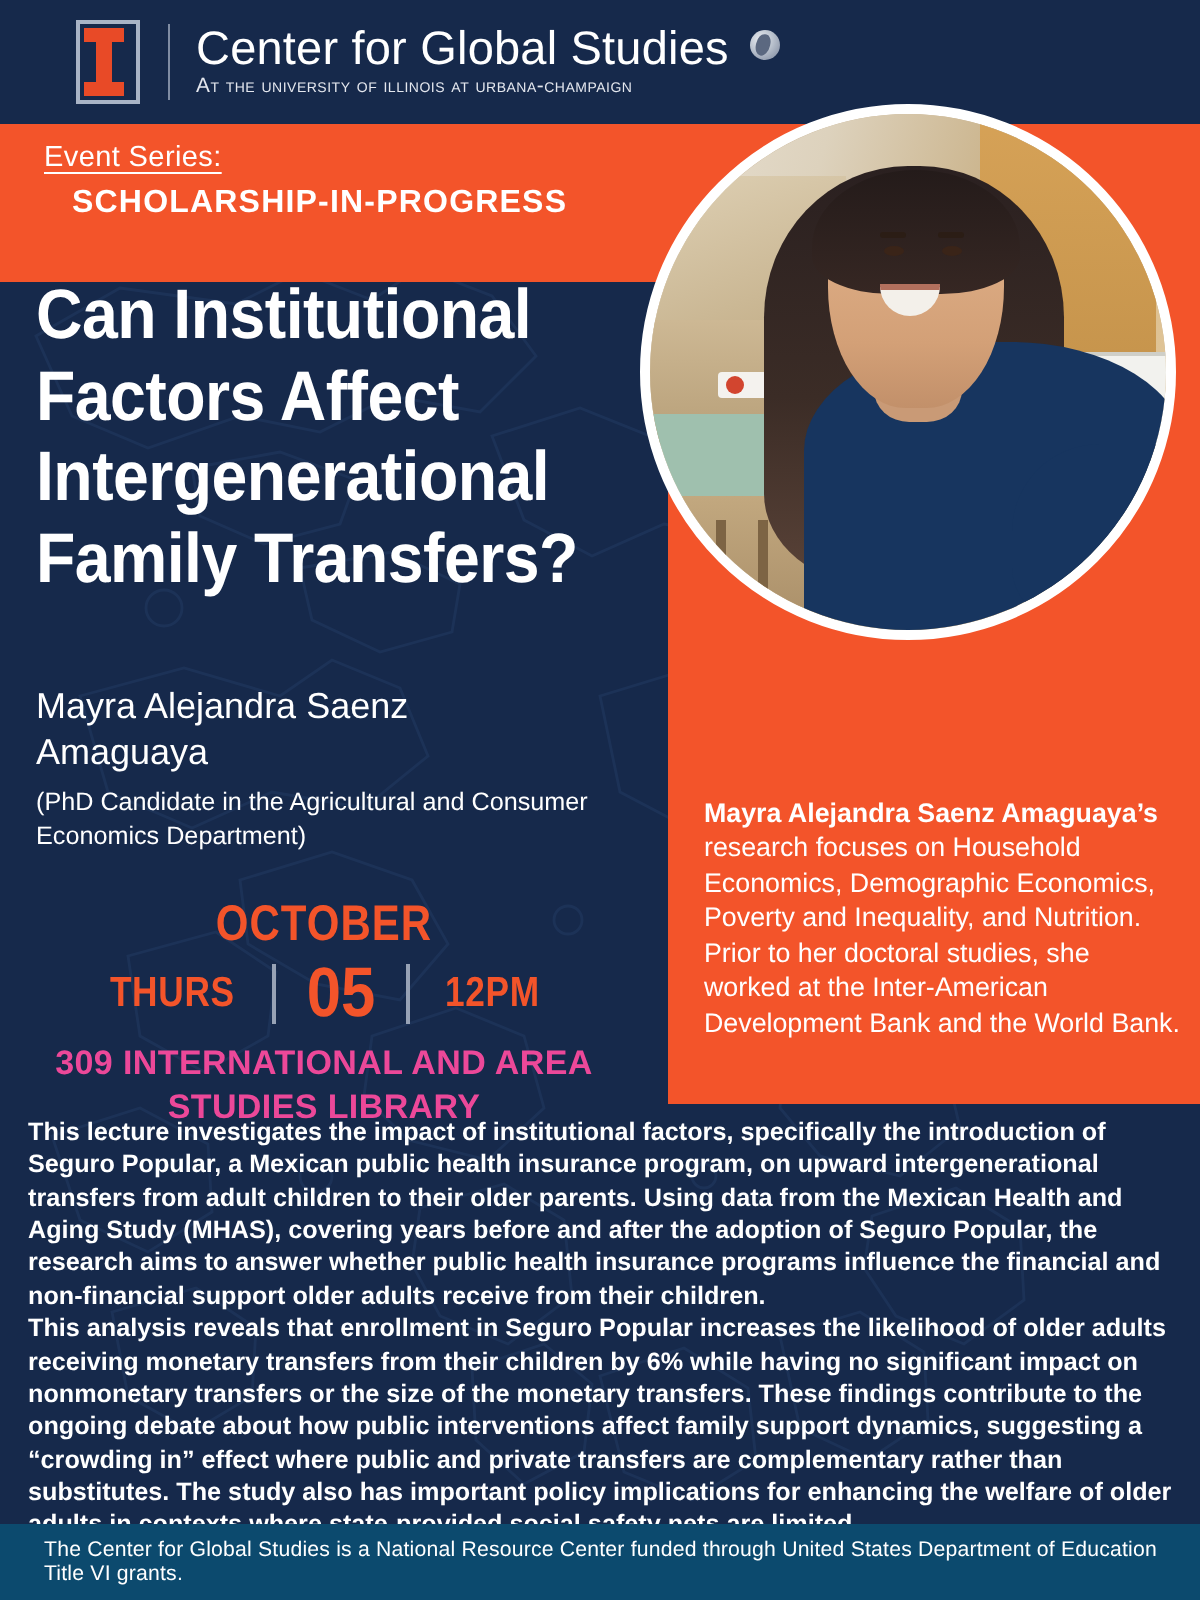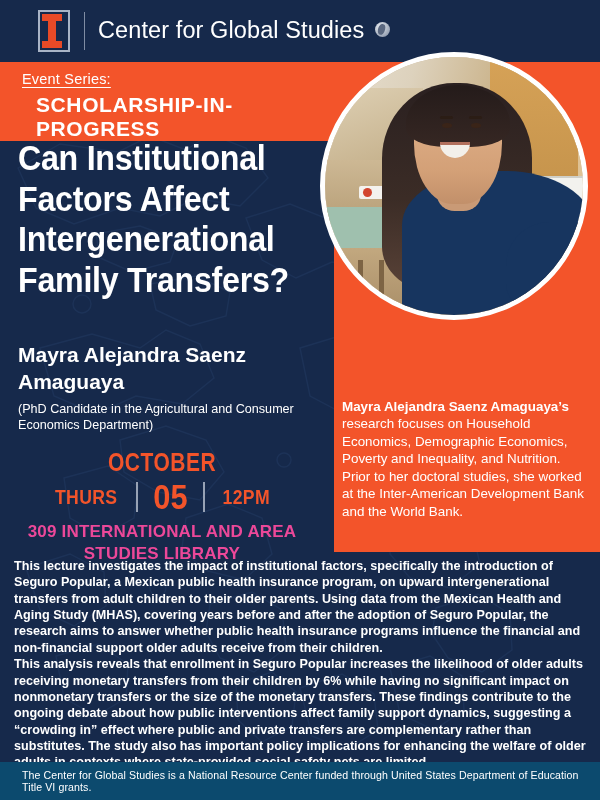--- a/index.html
+++ b/index.html
@@ -121,21 +121,21 @@
     font-size: 14.5px;
     font-weight: 400;
     color: #ffffff;
     text-decoration: underline;
     text-underline-offset: 3px;
     letter-spacing: 0.2px;
   }
   .series-name {
     margin-top: 6px;
     margin-left: 14px;
-    font-size: 21px;
+    font-size: 16px;
     font-weight: 700;
     letter-spacing: 0.6px;
     color: #ffffff;
   }
 
   
   .right-panel {
     position: absolute;
     right: 0; top: 62px;
     width: 266px;
@@ -284,22 +284,22 @@
   .title div { white-space: nowrap; }
 
   
   .speaker {
     position: absolute;
     left: 18px; top: 342px;
     width: 310px;
     z-index: 5;
   }
   .speaker-name {
-    font-size: 21px;
-    font-weight: 700;
+    font-size: 18px;
+    font-weight: 400;
     line-height: 1.28;
     color: #ffffff;
   }
   .speaker-affil {
     margin-top: 5px;
     font-size: 12.6px;
     font-weight: 400;
     line-height: 1.32;
     color: #ffffff;
   }
@@ -353,21 +353,21 @@
     color: #ec4899;
     letter-spacing: 0.2px;
     padding: 0 26px;
   }
 
   
   .bio {
     position: absolute;
     right: 0; top: 398px;
     width: 266px;
-    padding: 0 10px 0 8px;
+    padding: 0 10px 0 18px;
     box-sizing: border-box;
     z-index: 5;
     font-size: 13.4px;
     line-height: 1.30;
     color: #ffffff;
   }
   .bio b { font-weight: 700; }
 
   
   .abstract {
@@ -445,20 +445,21 @@
       <span class="bar-top"></span>
       <span class="stem"></span>
       <span class="bar-bot"></span>
     </div>
     <div class="logo-divider"></div>
     <div class="brand">
       <div>
         <span class="brand-main">Center for Global Studies</span>
         <span class="globe-icon"></span>
       </div>
+      <div class="brand-sub">At the University of Illinois at Urbana-Champaign</div>
     </div>
   </div>
 
   <div class="series-band">
     <div class="series-label">Event Series:</div>
     <div class="series-name">SCHOLARSHIP-IN-PROGRESS</div>
   </div>
 
   <div class="portrait">
     <div class="scene">

